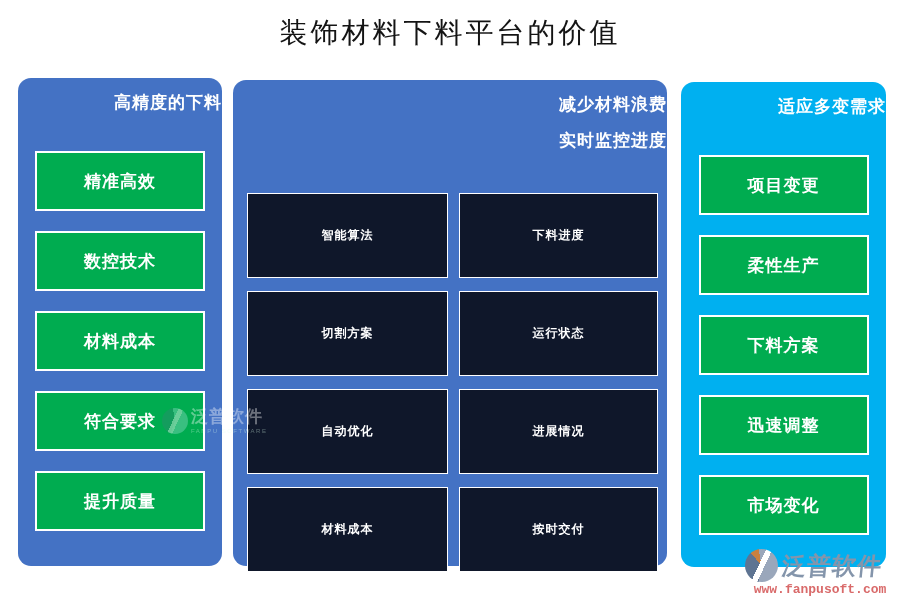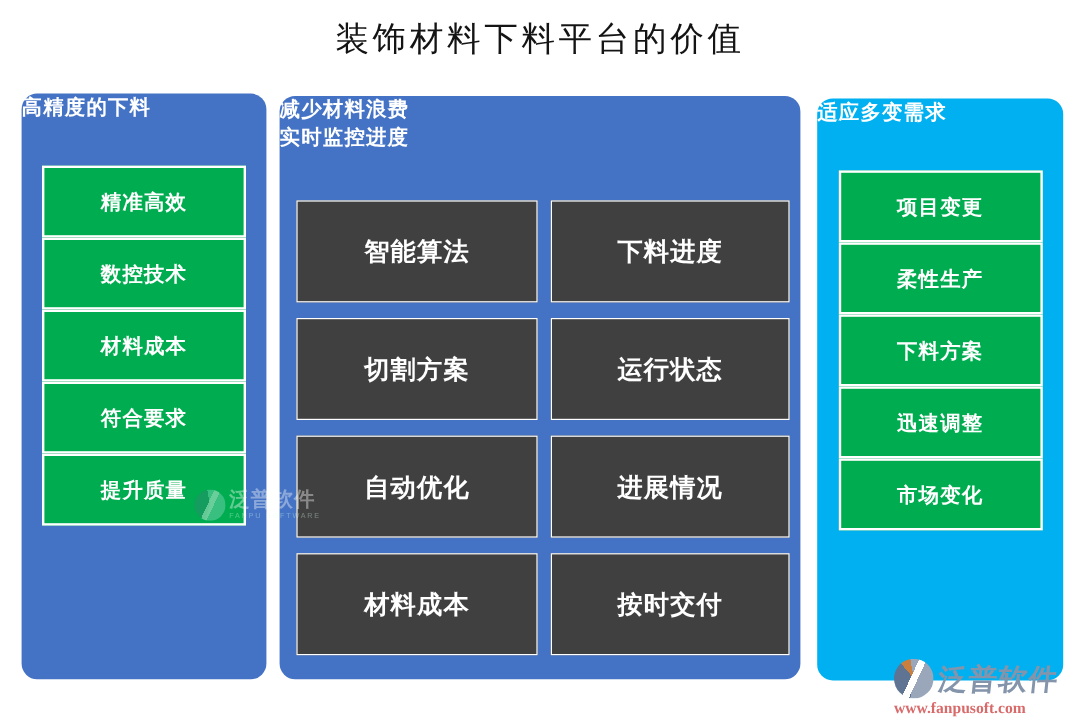--- a/index.html
+++ b/index.html
@@ -14,40 +14,40 @@
     letter-spacing:3px;
   }
   .panel{position:absolute;border-radius:13px;}
   .panel-blue{background:#4472C4;}
   .panel-cyan{background:#00B0F0;}
   #left-panel{left:18px;top:78px;width:204px;height:488px;}
   #middle-panel{left:233px;top:80px;width:434px;height:486px;}
   #right-panel{left:681px;top:82px;width:205px;height:485px;}
 
   .panel-header{
-    text-align:left;color:#ffffff;font-weight:bold;font-size:17px;
-    height:24px;letter-spacing:1px;
+    text-align:right;color:#ffffff;font-weight:bold;font-size:17px;
+    padding-top:13px;height:24px;letter-spacing:1px;
   }
-  .btn-stack{display:flex;flex-direction:column;align-items:center;margin-top:36px;}
+  .btn-stack{display:flex;flex-direction:column;align-items:center;gap:20px;margin-top:36px;}
   .green-btn{
     width:166px;height:56px;background:#00AC50;border:2px solid #ffffff;
     display:flex;align-items:center;justify-content:center;
     color:#ffffff;font-weight:bold;font-size:17px;letter-spacing:1px;
   }
   .mid-headers{display:flex;flex-direction:column;}
   .mid-headers .panel-header{flex:1;}
   .mid-grid{
     display:grid;margin:41px 9px 0 14px;
     grid-template-columns:201px 199px;column-gap:11px;
     grid-auto-rows:85px;row-gap:13px;
   }
   .blue-box{
-    background:#404040;border:1.6px solid #ffffff;
+    background:#0f172a;border:1.6px solid #ffffff;
     display:flex;align-items:center;justify-content:center;
-    color:#ffffff;font-weight:bold;font-size:21px;letter-spacing:1px;
+    color:#ffffff;font-weight:bold;font-size:12px;letter-spacing:1px;
   }
   
   .watermark{
     position:absolute;left:162px;top:408px;display:flex;align-items:flex-start;gap:3px;
     opacity:0.45;pointer-events:none;
   }
   .wm-icon{
     width:26px;height:26px;border-radius:50%;
     background:
       linear-gradient(115deg, transparent 44%, rgba(255,255,255,.85) 44%, rgba(255,255,255,.85) 58%, transparent 58%),
@@ -65,22 +65,22 @@
     background:
       linear-gradient(115deg, transparent 44%, #ffffff 44%, #ffffff 57%, transparent 57%),
       conic-gradient(from 190deg, #5E7492 0 130deg, #C9803F 130deg 160deg, #9AA7BB 160deg 360deg);
     flex:0 0 auto;
   }
   .brand-name{
     font-size:24px;font-weight:bold;color:#8495AB;letter-spacing:1px;
     transform:skewX(-6deg);white-space:nowrap;
   }
   .brand-url{
-    font-size:13px;color:#D96A6A;margin-top:0px;
-    font-family:Liberation Serif, serif;font-weight:bold;
+    font-size:13px;color:#D96A6A;margin-top:0px;text-align:center;
+    font-family:Liberation Mono, monospace;font-weight:bold;
   }
 </style>
 </head>
 <body>
 
 <div class="title">装饰材料下料平台的价值</div>
 
 <div id="left-panel" class="panel panel-blue">
   <div class="panel-header">高精度的下料</div>
   <div class="btn-stack">

